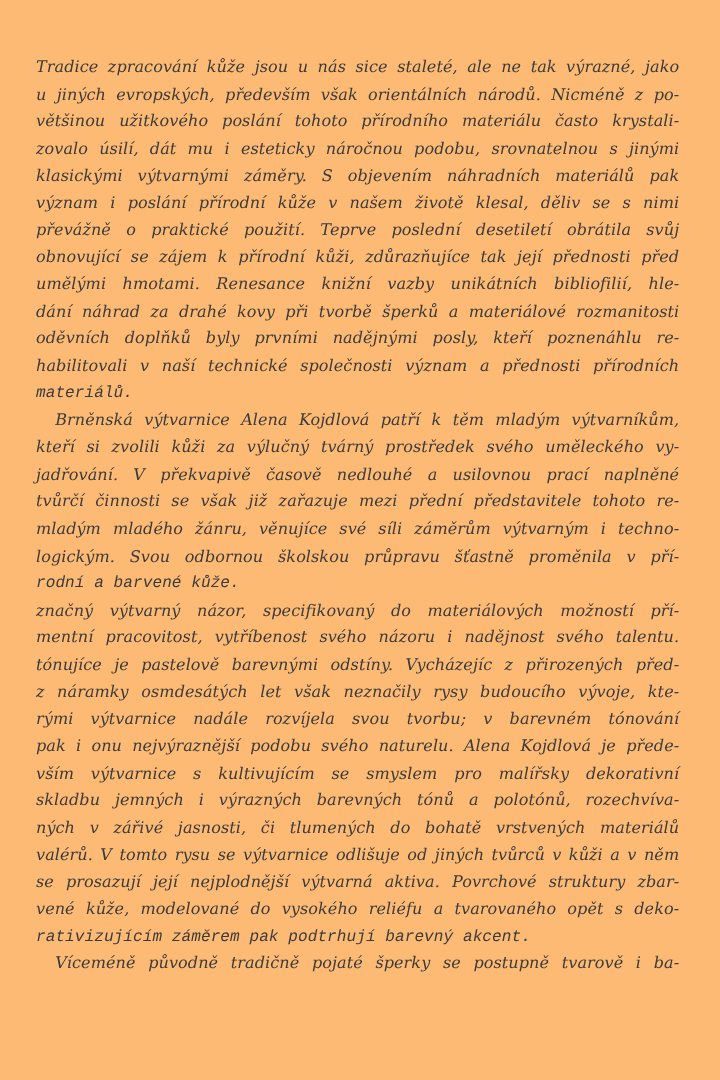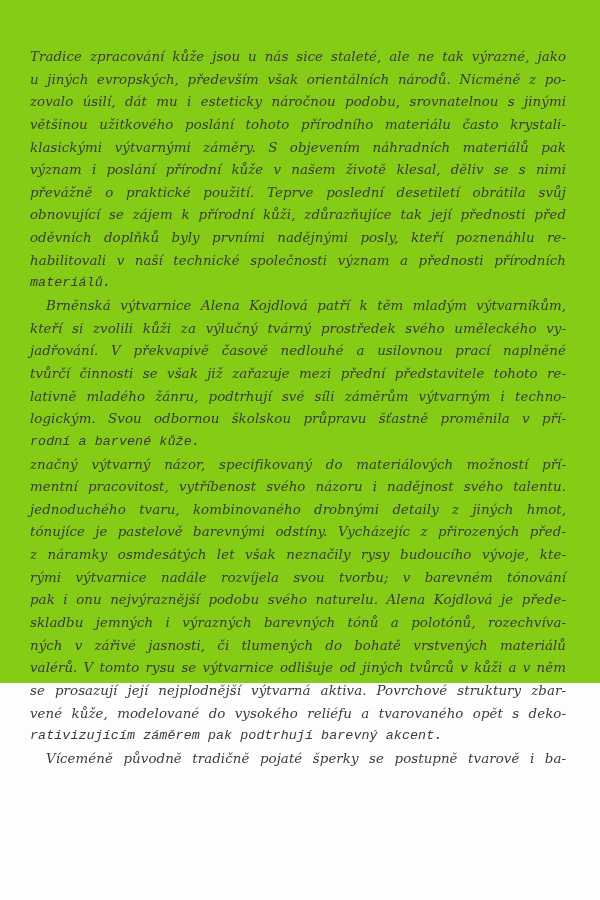--- a/index.html
+++ b/index.html
@@ -2,22 +2,22 @@
 <html><head>
 <meta charset="utf-8">
 <style>
   html, body { margin: 0; padding: 0; }
   body {
     width: 600px; height: 900px; overflow: hidden;
     background: #fdfdfb;
     font-family: "DejaVu Serif", "Liberation Serif", serif;
   }
   .page {
-    position: absolute; left: 0; top: 0; width: 600px; height: 683px;
-    background: #84cc16;
+    position: absolute; left: 0; top: 0; width: 600px; height: 900px;
+    background: #fdba74;
   }
   .body-text {
     position: absolute; left: 30px; top: 46px; width: 536px;
   }
   .line {
     display: block;
     height: 22.65px;
     line-height: 22.65px;
     font-style: italic;
     font-size: 13.4px;
@@ -31,45 +31,47 @@
   .line.indent { padding-left: 16px; font-style: italic; }
 </style>
 </head>
 <body>
 
 <div class="page">
   <div class="body-text">
 
     <span class="line">Tradice zpracování kůže jsou u nás sice staleté, ale ne tak výrazné, jako</span>
     <span class="line">u jiných evropských, především však orientálních národů. Nicméně z po-</span>
+    <span class="line">většinou užitkového poslání tohoto přírodního materiálu často krystali-</span>
     <span class="line">zovalo úsilí, dát mu i esteticky náročnou podobu, srovnatelnou s jinými</span>
-    <span class="line">většinou užitkového poslání tohoto přírodního materiálu často krystali-</span>
     <span class="line">klasickými výtvarnými záměry. S objevením náhradních materiálů pak</span>
     <span class="line">význam i poslání přírodní kůže v našem životě klesal, děliv se s nimi</span>
     <span class="line">převážně o praktické použití. Teprve poslední desetiletí obrátila svůj</span>
     <span class="line">obnovující se zájem k přírodní kůži, zdůrazňujíce tak její přednosti před</span>
+    <span class="line">umělými hmotami. Renesance knižní vazby unikátních bibliofilií, hle-</span>
+    <span class="line">dání náhrad za drahé kovy při tvorbě šperků a materiálové rozmanitosti</span>
     <span class="line">oděvních doplňků byly prvními nadějnými posly, kteří poznenáhlu re-</span>
     <span class="line">habilitovali v naší technické společnosti význam a přednosti přírodních</span>
     <span class="line last">materiálů.</span>
 
     <span class="line indent">Brněnská výtvarnice Alena Kojdlová patří k těm mladým výtvarníkům,</span>
     <span class="line">kteří si zvolili kůži za výlučný tvárný prostředek svého uměleckého vy-</span>
     <span class="line">jadřování. V překvapivě časově nedlouhé a usilovnou prací naplněné</span>
     <span class="line">tvůrčí činnosti se však již zařazuje mezi přední představitele tohoto re-</span>
-    <span class="line">lativně mladého žánru, podtrhují své síli záměrům výtvarným i techno-</span>
+    <span class="line">mladým mladého žánru, věnujíce své síli záměrům výtvarným i techno-</span>
     <span class="line">logickým. Svou odbornou školskou průpravu šťastně proměnila v pří-</span>
     <span class="line last">rodní a barvené kůže.</span>
     <span class="line">značný výtvarný názor, specifikovaný do materiálových možností pří-</span>
 
     <span class="line">mentní pracovitost, vytříbenost svého názoru i nadějnost svého talentu.</span>
-    <span class="line">jednoduchého tvaru, kombinovaného drobnými detaily z jiných hmot,</span>
     <span class="line">tónujíce je pastelově barevnými odstíny. Vycházejíc z přirozených před-</span>
     <span class="line">z náramky osmdesátých let však neznačily rysy budoucího vývoje, kte-</span>
     <span class="line">rými výtvarnice nadále rozvíjela svou tvorbu; v barevném tónování</span>
     <span class="line">pak i onu nejvýraznější podobu svého naturelu. Alena Kojdlová je přede-</span>
+    <span class="line">vším výtvarnice s kultivujícím se smyslem pro malířsky dekorativní</span>
     <span class="line">skladbu jemných i výrazných barevných tónů a polotónů, rozechvíva-</span>
     <span class="line">ných v zářivé jasnosti, či tlumených do bohatě vrstvených materiálů</span>
     <span class="line">valérů. V tomto rysu se výtvarnice odlišuje od jiných tvůrců v kůži a v něm</span>
     <span class="line">se prosazují její nejplodnější výtvarná aktiva. Povrchové struktury zbar-</span>
     <span class="line">vené kůže, modelované do vysokého reliéfu a tvarovaného opět s deko-</span>
     <span class="line last">rativizujícím záměrem pak podtrhují barevný akcent.</span>
 
     <span class="line indent">Víceméně původně tradičně pojaté šperky se postupně tvarově i ba-</span>
 
   </div>

